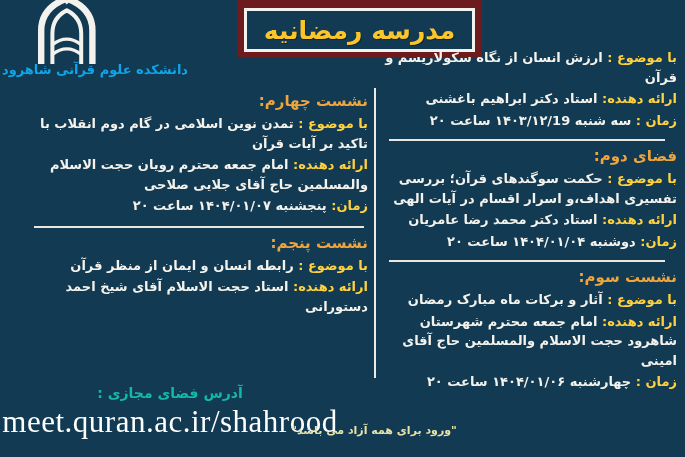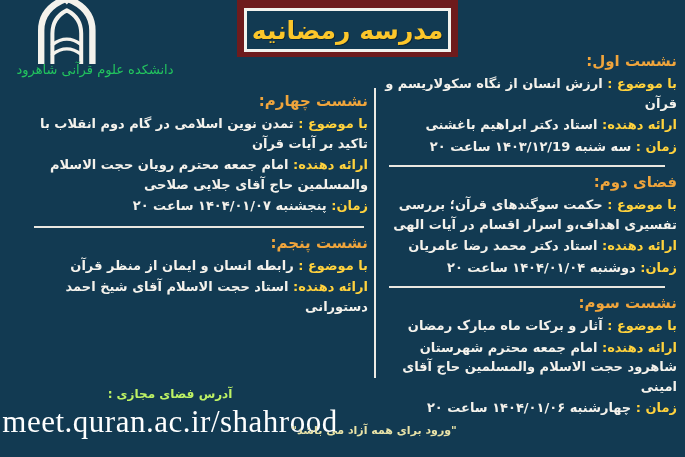--- a/index.html
+++ b/index.html
@@ -8,41 +8,41 @@
     position:relative;
     width:685px; height:457px;
     background:#123a52;
     overflow:hidden;
     font-family:"DejaVu Sans", sans-serif;
     direction:rtl;
   }
   
   .title-plaque {
     position:absolute; top:0; left:237px;
-    width:221px; height:57px;
+    width:245px; height:57px;
     background:#6e1b1d;
   }
   .title-inner {
     position:absolute; top:8px; bottom:5px; left:7px; right:7px;
     background:#123a52;
     border:3px solid #f2f2ee;
     display:flex; align-items:center; justify-content:center;
   }
   .title-text {
     color:#fcc62a; font-size:25px; font-weight:bold;
     letter-spacing:1px; white-space:nowrap;
     text-shadow:1px 1px 0 #00000055;
   }
   
   .logo-wrap {
     position:absolute; top:-8px; left:30px; width:80px; height:70px;
   }
   .org-name {
     position:absolute; top:62px; left:0; width:190px;
-    text-align:center; color:#22c55e; font-size:13px; font-weight:normal;
+    text-align:center; color:#0ea5e9; font-size:13px; font-weight:bold;
   }
   
   .col-right { position:absolute; top:46px; right:8px; width:292px; }
   .col-left  { position:absolute; top:86px; left:10px; width:358px; }
   .vdiv {
     position:absolute; top:88px; left:374px;
     width:2px; height:290px; background:#eceae4;
   }
   
   .session-header {
@@ -55,21 +55,21 @@
   .hdiv {
     height:2px; background:#e9e7e0; border:0;
     margin:9px 12px 4px 4px;
   }
   .col-left .session-header { text-align:right; }
   .col-left .hdiv { margin:10px 4px 4px 24px; }
   
   .footer-address {
     position:absolute; left:0; top:383px; width:340px; text-align:center;
   }
-  .address-label { color:#bef264; font-size:12px; font-weight:bold; }
+  .address-label { color:#14b8a6; font-size:14px; font-weight:bold; }
   .virtual-url {
     font-family:"Liberation Serif","DejaVu Serif",serif;
     direction:ltr; display:block;
     color:#ffffff; font-size:31px; margin-top:2px; letter-spacing:0.5px;
   }
   .entry-note {
     position:absolute; left:288px; top:424px; width:172px;
     color:#e9e3a8; font-size:11px; font-weight:bold; text-align:center;
   }
 </style>
@@ -95,21 +95,20 @@
     <div class="title-inner">
       <span class="title-text">مدرسه رمضانیه</span>
     </div>
   </div>
 
   <div class="vdiv"></div>
 
   <div class="col-right">
 
     <section>
-      <h2 class="session-header">نشست اول:</h2>
       <p class="line"><span class="lbl">با موضوع :</span> <span class="txt">ارزش انسان از نگاه سکولاریسم و قرآن</span></p>
       <p class="line"><span class="lbl">ارائه دهنده:</span> <span class="txt">استاد دکتر ابراهیم باغشنی</span></p>
       <p class="line"><span class="lbl">زمان :</span> <span class="txt">سه شنبه ۱۴۰۳/۱۲/19 ساعت ۲۰</span></p>
     </section>
 
     <div class="hdiv"></div>
 
     <section>
       <h2 class="session-header">فضای دوم:</h2>
       <p class="line"><span class="lbl">با موضوع :</span> <span class="txt">حکمت سوگندهای قرآن؛ بررسی تفسیری اهداف،و اسرار اقسام در آیات الهی</span></p>

